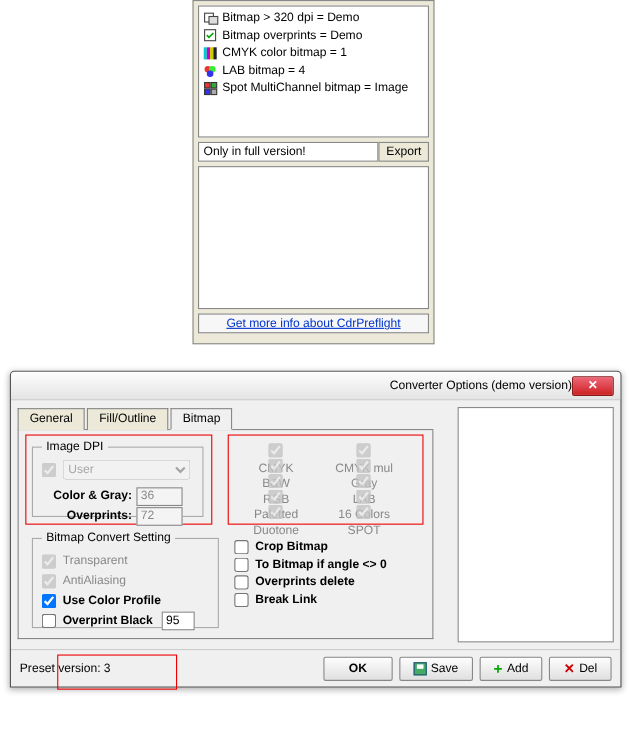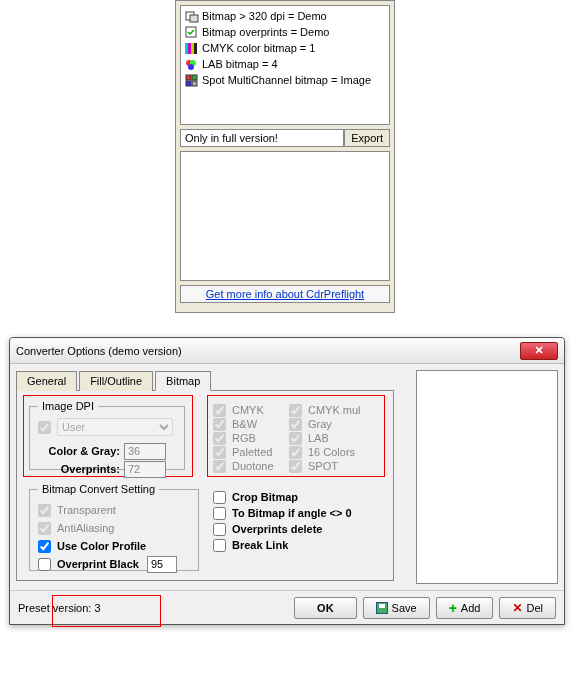--- a/index.html
+++ b/index.html
@@ -13,21 +13,21 @@
 .export-row { display: flex; align-items: center; margin-top: 4px; }
 .export-label { flex: 1; border: 1px solid #888; background: #fff; height: 18px; padding: 2px 4px; }
 .export-btn { border: 1px solid #888; background: #ece9d8; height: 18px; padding: 0 6px; cursor: pointer; }
 .white-area { background: #fff; border: 1px solid #888; height: 130px; margin-top: 4px; }
 .link-row { text-align: center; border: 1px solid #888; background: #f7f7f7; margin-top: 4px; padding: 2px; }
 .link-row a { color: #0033cc; text-decoration: underline; }
 
 
 .dialog { position: absolute; left: 9px; top: 337px; width: 556px; height: 288px; border: 1px solid #555; border-radius: 4px 4px 0 0; background: #f0f0f0; box-shadow: 0 2px 6px rgba(0,0,0,0.3); }
 .titlebar { height: 26px; background: linear-gradient(#fdfdfd, #e4e4e4); border-bottom: 1px solid #bbb; display: flex; align-items: center; padding: 0 6px; border-radius: 4px 4px 0 0; }
-.titlebar-title { flex: 1; }
+.titlebar-title { flex: 1; text-align: right; }
 .close-btn { width: 38px; height: 18px; background: linear-gradient(#e67, #c22); border: 1px solid #8a1a1a; border-radius: 2px; color: #fff; display: flex; align-items: center; justify-content: center; font-weight: bold; cursor: pointer; }
 .dialog-body { padding: 6px; display: flex; gap: 22px; height: 226px; }
 .left-col { width: 378px; }
 .preview-box { flex: 1; border: 1px solid #888; background: #fff; }
 
 .tabs { display: flex; border-bottom: 1px solid #888; }
 .tab { border: 1px solid #888; border-bottom: none; background: #ece9d8; padding: 3px 10px; margin-right: 2px; position: relative; top: 1px; cursor: pointer; }
 .tab.active { background: #f0f0f0; border-bottom: 1px solid #f0f0f0; }
 
 .tab-content { border: 1px solid #888; border-top: none; padding: 6px; height: 190px; position: relative; }
@@ -46,21 +46,21 @@
 input[type=checkbox] { width: 13px; height: 13px; margin-right: 2px; }
 input[type=checkbox]:disabled + span { color: #888; }
 .disabled-text { color: #888; }
 select { height: 18px; font-size: 11px; width: 116px; }
 select:disabled { color: #888; }
 input[type=text] { height: 17px; width: 42px; font-size: 11px; padding: 0 3px; border: 1px solid #888; }
 input[type=text].disabled { color: #888; background: #f4f4f4; }
 .lbl-right { text-align: right; width: 82px; font-weight: bold; }
 
 .color-grid { position: absolute; left: 196px; top: 12px; display: grid; grid-template-columns: 76px 84px; row-gap: 0px; }
-.color-grid .row { height: 14px; }
+.color-grid .row { height: 14px; flex-direction: column; }
 
 .right-opts { position: absolute; left: 196px; top: 98px; }
 .right-opts .row { height: 16px; }
 
 .footer { position: absolute; left: 0; bottom: 0; right: 0; height: 34px; border-top: 1px solid #ccc; display: flex; align-items: center; padding: 0 8px; gap: 6px; }
 .footer .spacer { flex: 1; }
 .btn { border: 1px solid #888; background: linear-gradient(#fdfdfd,#e0e0e0); height: 22px; padding: 0 12px; cursor: pointer; display: inline-flex; align-items: center; gap: 4px; border-radius: 2px; }
 .btn.ok { font-weight: bold; padding: 0 22px; }
 .plus { color: #0a0; font-weight: bold; font-size: 14px; }
 .xmark { color: #c00; font-weight: bold; font-size: 12px; }

